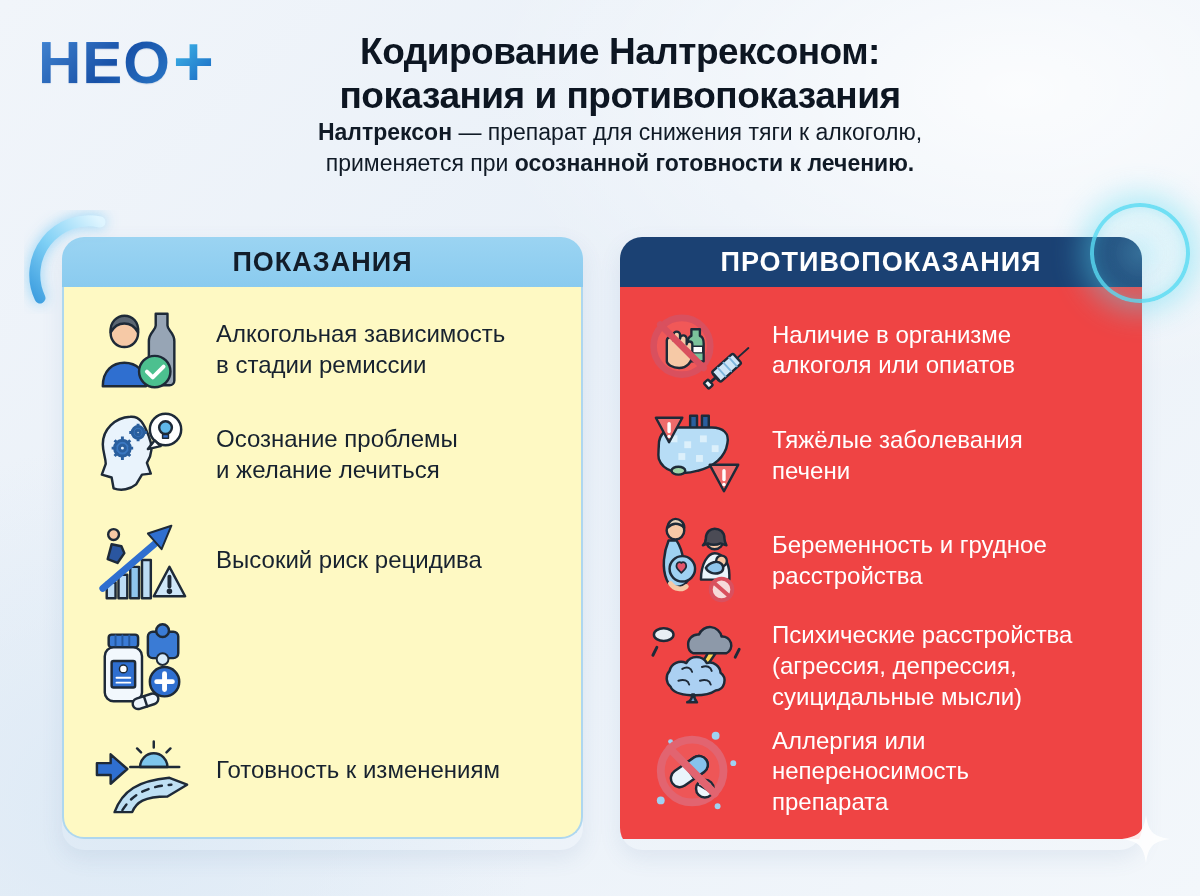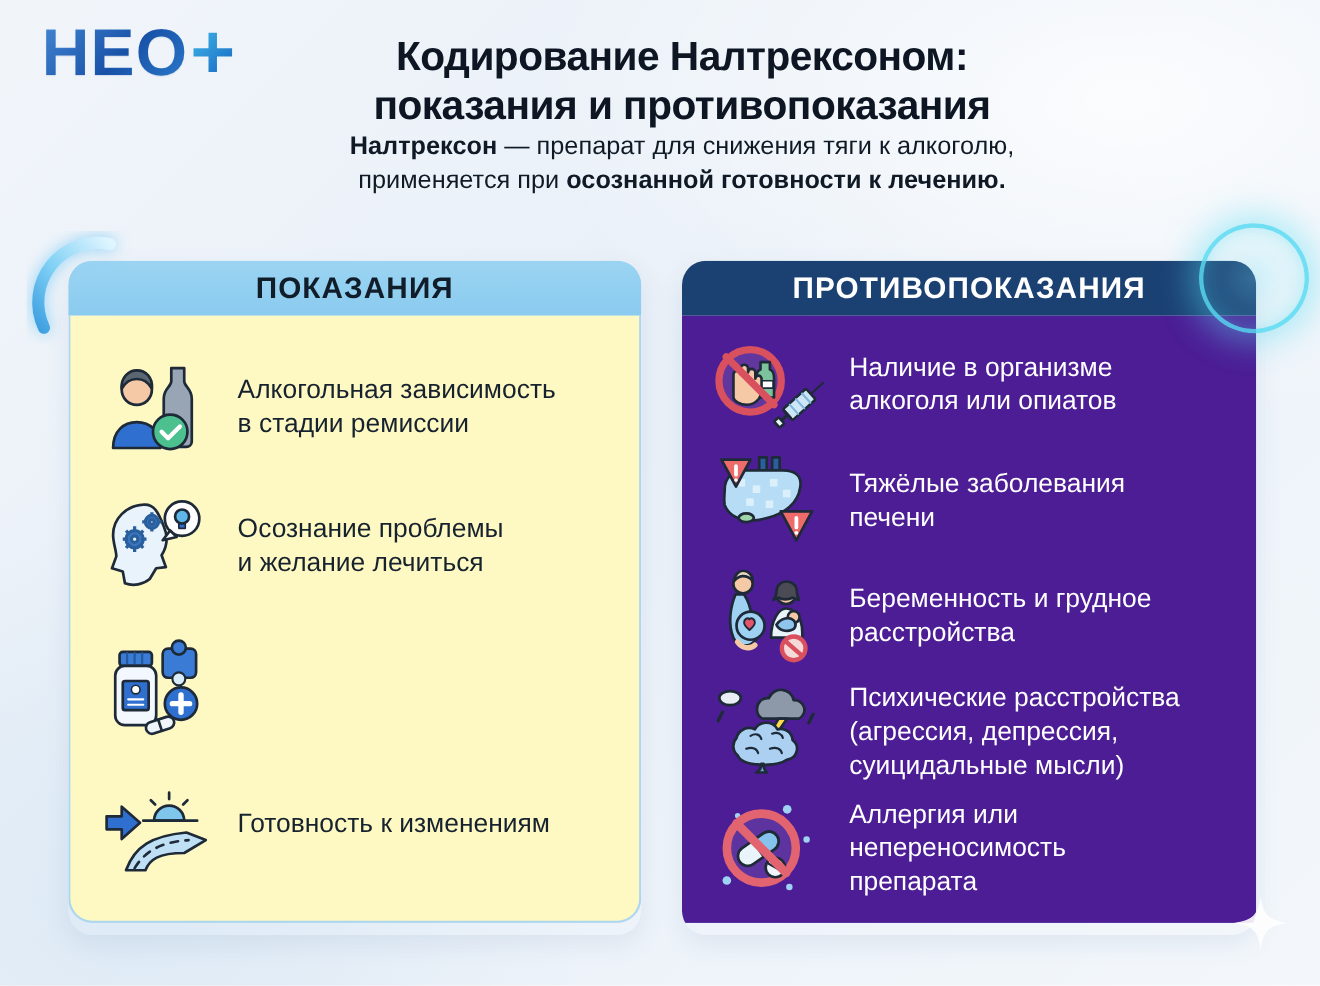--- a/index.html
+++ b/index.html
@@ -3,21 +3,21 @@
 <meta charset="utf-8">
 <style>
   html,body{margin:0;padding:0;width:1200px;height:896px;overflow:hidden;
     font-family:"Liberation Sans","DejaVu Sans",sans-serif;}
   body{position:relative;
     background:
       radial-gradient(900px 500px at 85% 10%, rgba(255,255,255,.8), rgba(255,255,255,0) 60%),
       radial-gradient(700px 600px at 10% 90%, rgba(220,233,245,.9), rgba(220,233,245,0) 60%),
       linear-gradient(135deg,#f1f5fa 0%,#e9f0f8 45%,#f3f7fb 100%);}
   
-  .logo{position:absolute;left:38px;top:16px;display:flex;align-items:center;
+  .logo{position:absolute;left:38px;top:31px;display:flex;align-items:center;
     font-weight:bold;letter-spacing:1px;user-select:none;}
   .logo .word{font-size:60px;line-height:1;font-weight:bold;
     background:linear-gradient(135deg,#4d93e0 0%,#1a55ae 55%,#2f86d6 100%);
     -webkit-background-clip:text;background-clip:text;color:transparent;
     text-shadow:0 1px 1px rgba(20,60,120,.12);}
   .logo .plus{font-size:70px;line-height:.9;margin-left:2px;font-weight:bold;
     background:linear-gradient(135deg,#45c6f0 0%,#1c6cc4 80%);
     -webkit-background-clip:text;background-clip:text;color:transparent;}
   .title-block{position:absolute;left:170px;top:30px;width:900px;text-align:center;}
   .title{font-size:37px;font-weight:800;line-height:1.18;color:#0d1622;letter-spacing:-.5px;}
@@ -29,21 +29,21 @@
   .card-left{left:62px;width:521px;}
   .card-right{left:620px;width:522px;}
   .card-header{height:50px;display:flex;align-items:center;justify-content:center;
     font-size:27px;font-weight:800;letter-spacing:1px;}
   .card-left .card-header{background:linear-gradient(180deg,#9bd4f2 0%,#8acbef 100%);color:#121d2a;}
   .card-right .card-header{background:#1b4173;color:#ffffff;}
   .card-body{height:552px;box-sizing:border-box;display:flex;flex-direction:column;
     justify-content:space-evenly;padding:6px 12px 10px 26px;}
   .card-left .card-body{background:#fef9c3;border:2px solid #aed7ef;border-top:none;
     border-radius:0 0 22px 22px;}
-  .card-right .card-body{background:#4c1d95;}
+  .card-right .card-body{background:#ef4444;}
   .row{display:flex;align-items:center;gap:22px;min-height:0;}
   .icon-box{width:104px;height:96px;flex:0 0 auto;display:flex;align-items:center;justify-content:center;}
   .item-text{font-size:24px;line-height:1.28;font-weight:500;white-space:pre-line;}
   .card-left .item-text{color:#17222f;}
   .card-right .item-text{color:#ffffff;}
   
   .crescent{position:absolute;left:24px;top:210px;width:100px;height:104px;z-index:6;pointer-events:none;}
   .glow-ring{position:absolute;left:1090px;top:203px;width:92px;height:92px;border-radius:50%;
     border:4px solid rgba(88,219,242,.85);z-index:6;pointer-events:none;
     background:radial-gradient(circle,rgba(120,228,248,.28) 0%,rgba(120,228,248,.10) 55%,rgba(120,228,248,0) 70%);
@@ -108,20 +108,40 @@
             <circle cx="46" cy="24" r="6" fill="#3a77c0"></circle>
             <path d="M46 15 v3 M46 30 v3 M37 24 h3 M52 24 h3"></path>
             <circle cx="46" cy="24" r="2.2" fill="#e9f3fc"></circle>
           </g>
         </svg>
       </div>
       <div class="item-text">Осознание проблемы
 и желание лечиться</div>
     </div>
 
+    <div class="row">
+      <div class="icon-box">
+        <svg width="98" height="94" viewBox="0 0 100 94">
+          <g stroke="#1e2a38" stroke-width="2.5" stroke-linejoin="round" stroke-linecap="round">
+            <rect x="14" y="70" width="9" height="16" fill="#bcdcf4"></rect>
+            <rect x="26" y="62" width="9" height="24" fill="#bcdcf4"></rect>
+            <rect x="38" y="54" width="9" height="32" fill="#8fc5ec"></rect>
+            <rect x="50" y="47" width="9" height="39" fill="#bcdcf4"></rect>
+            <path d="M10 76 L66 28" fill="none" stroke="#2f6fd0" stroke-width="7"></path>
+            <path d="M80 12 L56 20 L70 36 Z" fill="#2f6fd0" stroke-width="2"></path>
+            <circle cx="21" cy="21" r="5.5" fill="#f6c9a6"></circle>
+            <path d="M15 46 l4 -15 10 2 3 7 -7 10 Z" fill="#2a56a0"></path>
+            <path d="M78 54 L94 84 H62 Z" fill="#cfe7f8"></path>
+            <path d="M78 64 v10" stroke-width="4"></path>
+            <circle cx="78" cy="79" r="1.6" fill="#1e2a38"></circle>
+          </g>
+        </svg>
+      </div>
+      <div class="item-text">Высокий риск рецидива</div>
+    </div>
 
     <div class="row">
       <div class="icon-box">
         <svg width="98" height="94" viewBox="0 0 100 94">
           <g stroke="#1e2a38" stroke-width="2.5" stroke-linejoin="round" stroke-linecap="round">
             <rect x="56" y="13" width="31" height="27" rx="5" fill="#3a7bd5"></rect>
             <circle cx="71" cy="12" r="6.5" fill="#3a7bd5"></circle>
             <circle cx="71" cy="41" r="6" fill="#d9ecfa" stroke-width="2"></circle>
             <rect x="16" y="16" width="30" height="13" rx="3" fill="#3a7bd5"></rect>
             <path d="M23 17 v11 M30 17 v11 M37 17 v11" stroke="#24589f" stroke-width="2"></path>

